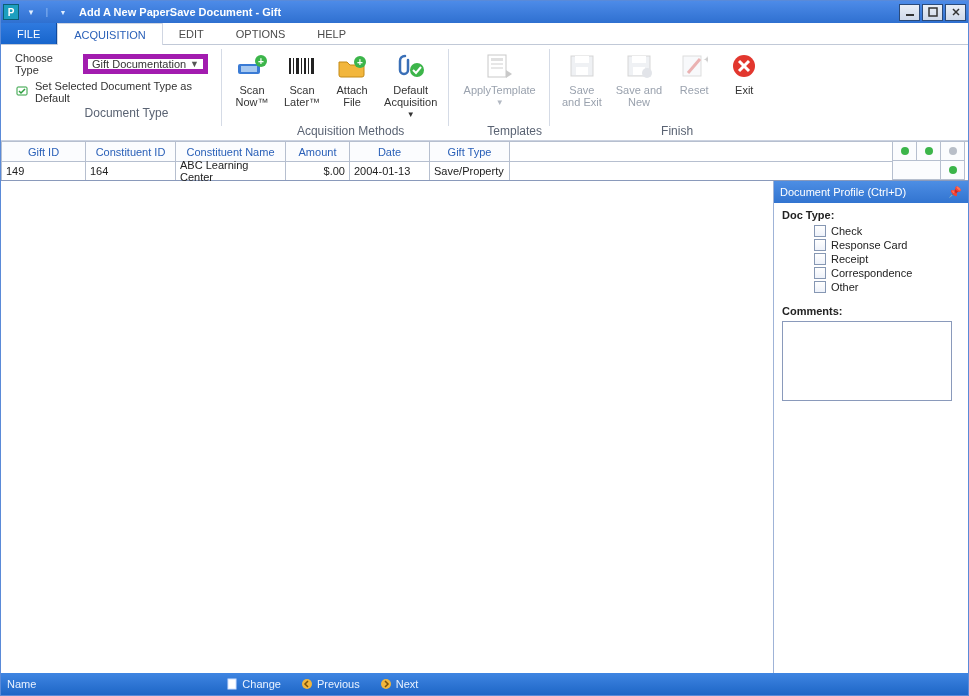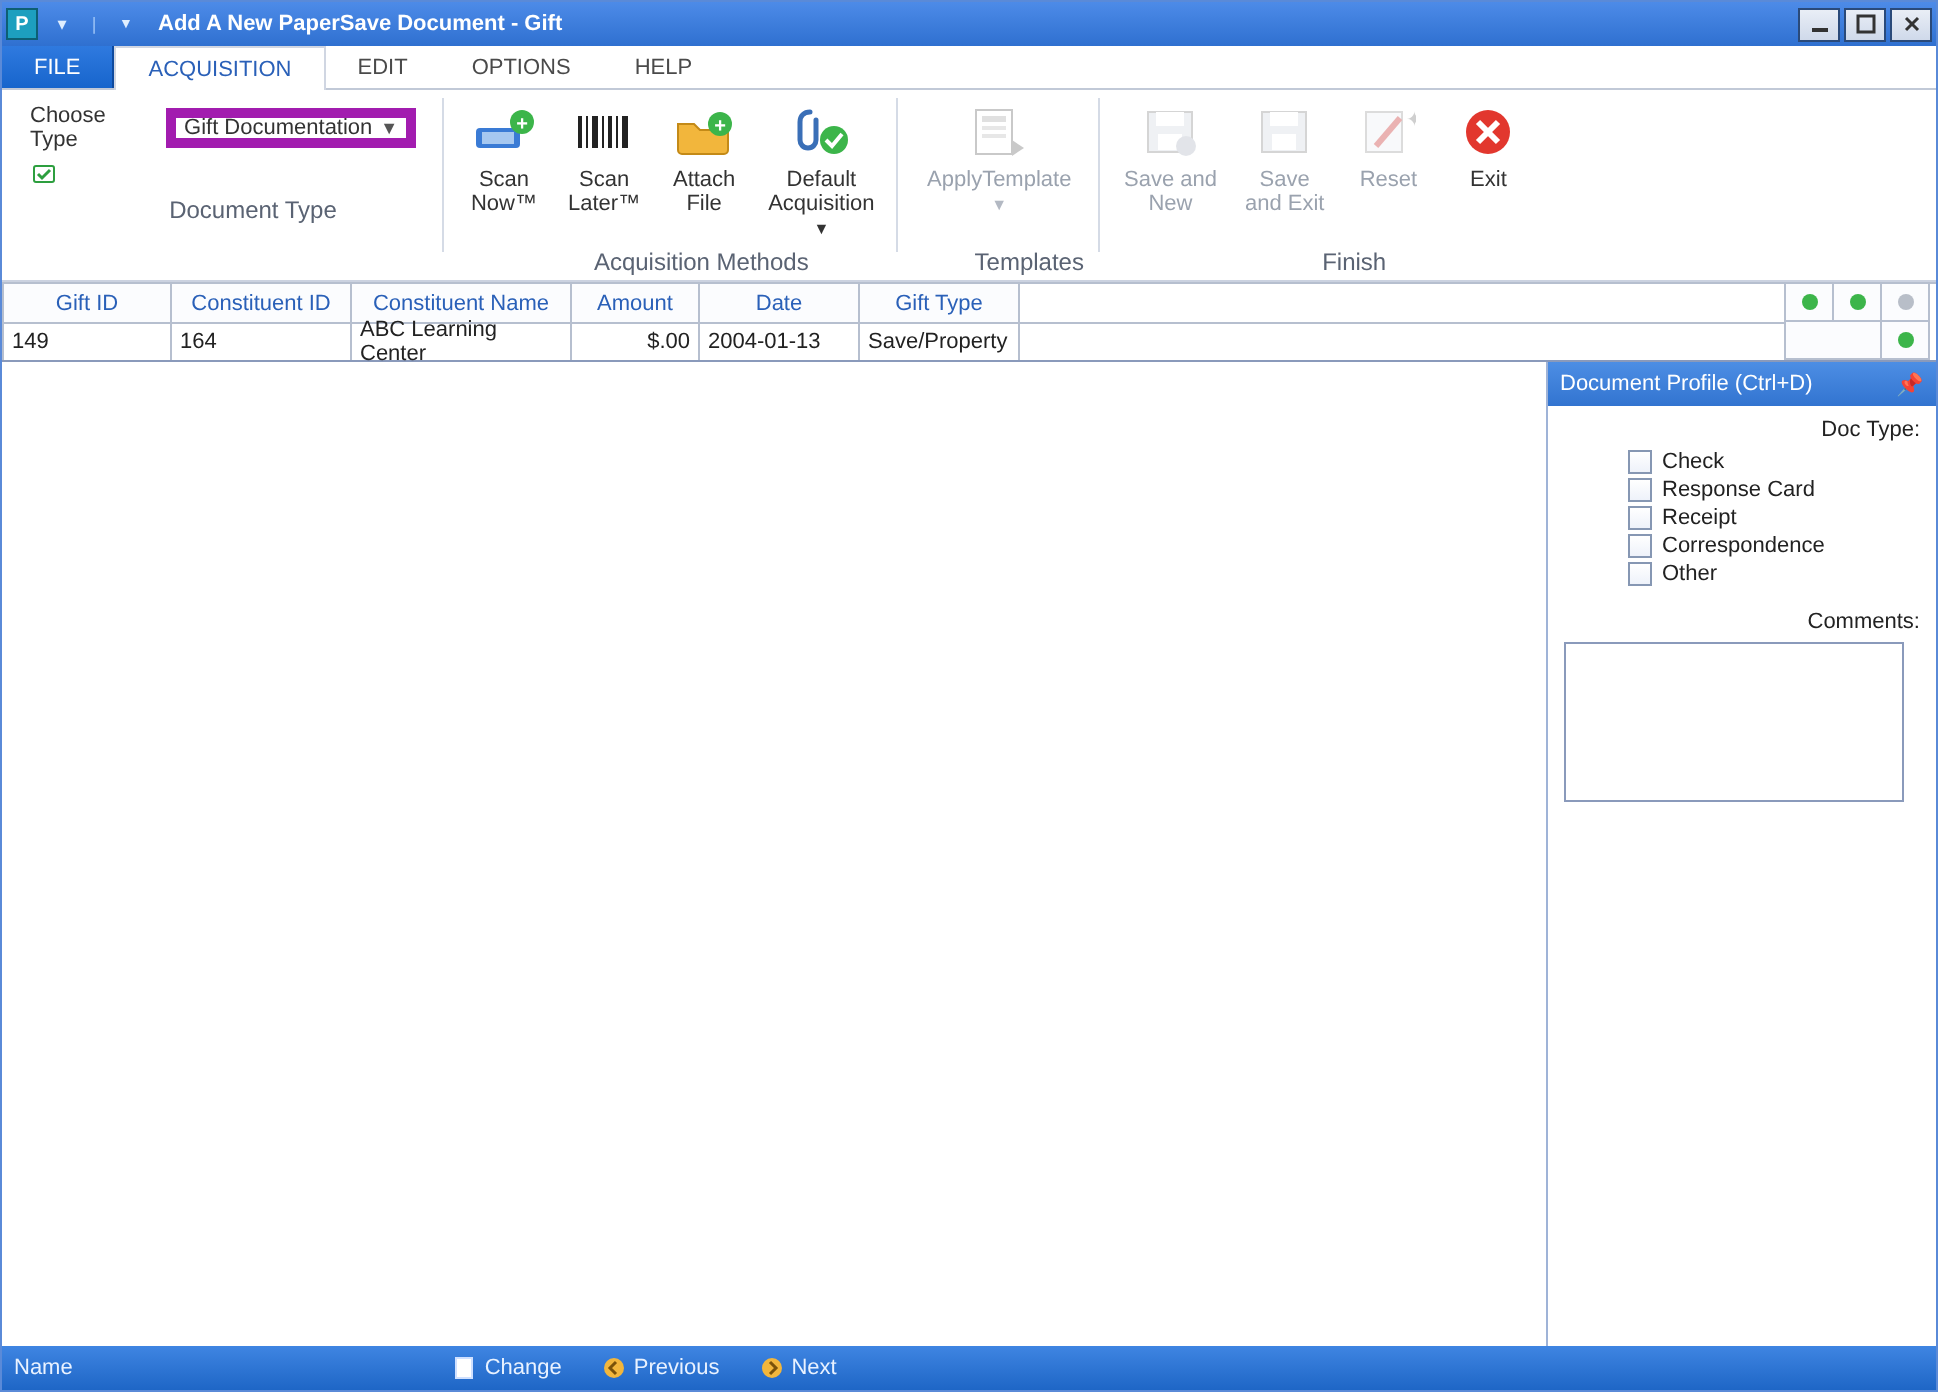--- a/index.html
+++ b/index.html
@@ -45,21 +45,21 @@
   .gc { border-right:1px solid #b6bfcf; display:flex; align-items:center; padding:0 4px; font-size:11px; color:#222; }
   .gridside { width:76px; display:flex; flex-wrap:wrap; border-top:1px solid #b6bfcf; border-left:1px solid #b6bfcf; }
   .gsbtn { width:24px; height:19px; border-right:1px solid #b6bfcf; border-bottom:1px solid #b6bfcf; display:flex; align-items:center; justify-content:center; background:#fbfcfe; }
   
   .body { flex:1; display:flex; overflow:hidden; }
   .content { flex:1; background:#fff; }
   .sidepanel { width:195px; border-left:1px solid #9fb3d7; display:flex; flex-direction:column; background:#fff; }
   .sp-header { height:22px; background: linear-gradient(#4d8ee4 0%, #3274d0 100%); color:#fff; font-size:11px; display:flex; align-items:center; padding:0 6px; justify-content:space-between; }
   .sp-header .pin { font-size:11px; }
   .sp-body { padding:6px 8px; font-size:11px; color:#222; }
-  .sp-body .sect { font-weight:normal; margin-bottom:4px;text-align:right; }
+  .sp-body .sect { font-weight:bold; margin-bottom:4px; }
   .chkrow { display:flex; align-items:center; gap:5px; margin:2px 12px;padding-left:20px; }
   .chkbox { width:12px; height:12px; border:1px solid #8697b3; background:linear-gradient(#fff,#eef2fa); }
   .comments-box { width:170px; height:80px; border:1px solid #8a9abb; margin-top:3px; background:#fff; }
   
   .status { height:22px; background: linear-gradient(#3f85e2 0%, #1e66c6 100%); display:flex; align-items:center; color:#e9f2ff; font-size:11px; padding:0 6px; gap:20px;text-align:center; }
   .status .sitem { display:flex; align-items:center; gap:4px; }
   .status .sicon { width:12px; height:12px; display:flex; align-items:center; justify-content:center; }
   
   .c-gift { width:84px; } .c-const { width:90px; } .c-name { width:110px; } .c-amt { width:64px; justify-content:flex-end; } .c-date { width:80px; } .c-type { width:80px; }
 </style>
@@ -116,20 +116,21 @@
             <span style="font-size:9px;color:#555">▼</span>
           </div>
         </div>
         <div class="dt-set">
           <span class="seticon">
             <svg width="16" height="16">
                 <rect x="2" y="3" width="10" height="8" rx="1" fill="#fff" stroke="#2d9f3f" stroke-width="1"></rect>
                 <path d="M4 7l2 2 4-4" stroke="#2d9f3f" stroke-width="1.5" fill="none"></path>
               </svg>
           </span>
+          <span>Set Selected Document Type as Default</span>
         </div>
       </div>
       <div class="rgroup-title" style="align-self:center;">Document Type</div>
     </div>
 
     <div class="rgroup">
       <div class="rgroup-body">
         <div class="vbtn">
           <span class="icon">
             <svg width="32" height="28">
@@ -204,36 +205,36 @@
     </div>
 
     <div class="rgroup">
       <div class="rgroup-body">
         <div class="vbtn disabled">
           <span class="icon">
             <svg width="28" height="26" opacity="0.4">
                 <rect x="3" y="3" width="22" height="20" fill="#d8dde6" stroke="#999"></rect>
                 <rect x="7" y="3" width="14" height="7" fill="#fff"></rect>
                 <rect x="8" y="14" width="12" height="8" fill="#fff"></rect>
-                <circle cx="22" cy="20" r="5" fill="#b7bec9"></circle>
-              </svg>
-          </span>
-          <span class="lbl">Save and
-New</span>
+              </svg>
+          </span>
+          <span class="lbl">Save
+and Exit</span>
         </div>
         <div class="vbtn disabled">
           <span class="icon">
             <svg width="28" height="26" opacity="0.4">
                 <rect x="3" y="3" width="22" height="20" fill="#d8dde6" stroke="#999"></rect>
                 <rect x="7" y="3" width="14" height="7" fill="#fff"></rect>
                 <rect x="8" y="14" width="12" height="8" fill="#fff"></rect>
-              </svg>
-          </span>
-          <span class="lbl">Save
-and Exit</span>
+                <circle cx="22" cy="20" r="5" fill="#b7bec9"></circle>
+              </svg>
+          </span>
+          <span class="lbl">Save and
+New</span>
         </div>
         <div class="vbtn disabled">
           <span class="icon">
             <svg width="28" height="26" opacity="0.4">
                 <rect x="3" y="3" width="18" height="20" fill="#f0f2f6" stroke="#aaa"></rect>
                 <path d="M8 20l12-14" stroke="#cc4040" stroke-width="3"></path>
                 <text x="23" y="10" font-size="10" fill="#888">✦</text>
               </svg>
           </span>
           <span class="lbl">Reset</span>

